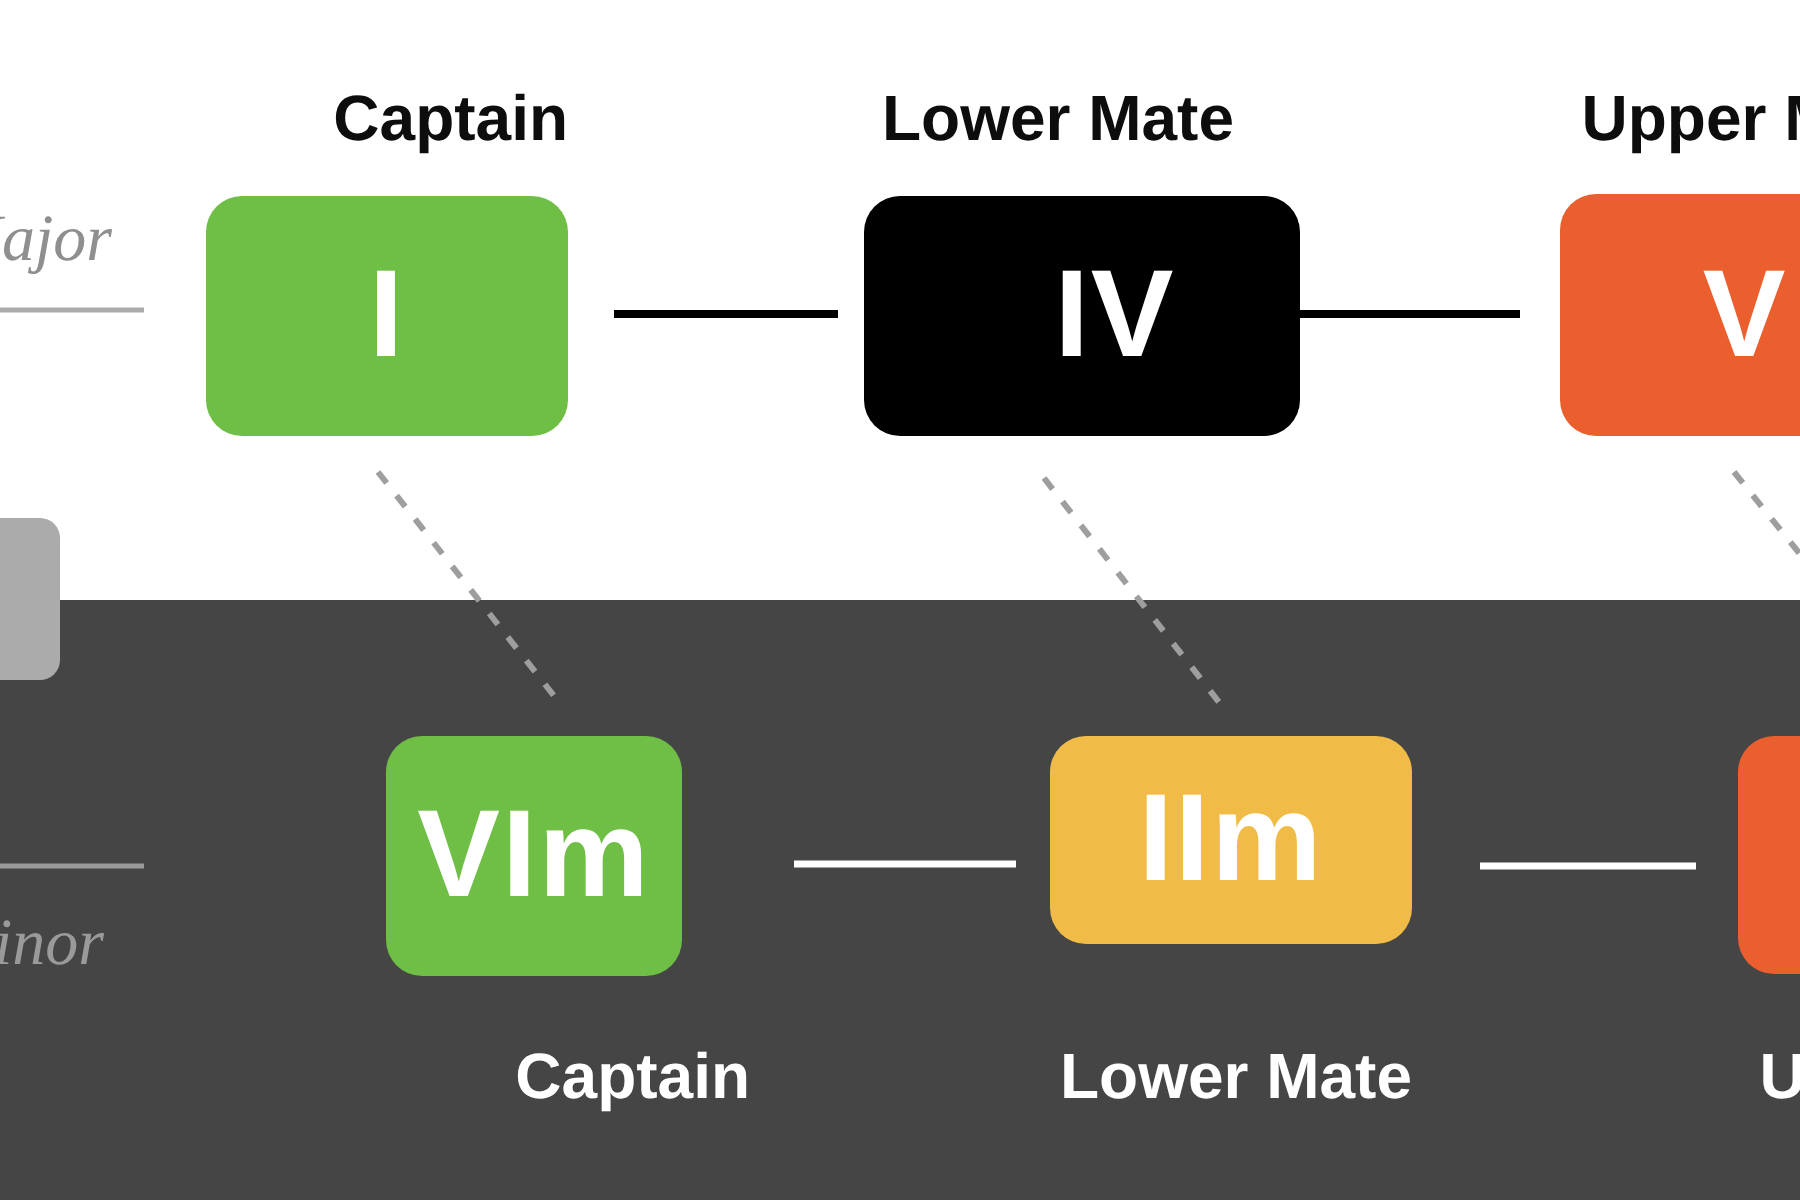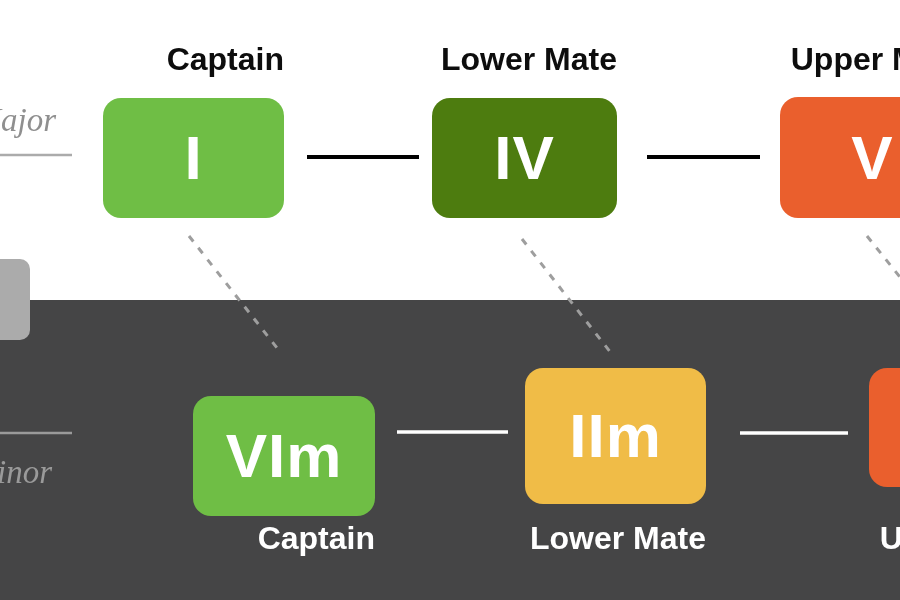--- a/index.html
+++ b/index.html
@@ -25,22 +25,22 @@
     color: #ffffff;
     font-size: 62px;
     font-weight: bold;
     letter-spacing: 1px;
     line-height: 1;
     white-space: nowrap;
   }
   .box-i   { left: 103px; top:  98px; width: 181px; height: 120px; }
   .box-iv  { left: 432px; top:  98px; width: 185px; height: 120px; }
   .box-v   { left: 780px; top:  97px; width: 185px; height: 121px; }
-  .box-vim  { left: 193px; top: 368px; width: 182px; height: 120px; margin-top: 28px; }
-  .box-iim  { left: 525px; top: 368px; width: 181px; height: 136px; }
+  .box-vim  { left: 193px; top: 368px; width: 148px; height: 120px; }
+  .box-iim  { left: 525px; top: 368px; width: 181px; height: 104px; }
   .box-iiim { left: 869px; top: 368px; width: 185px; height: 119px; }
 
   .role-label {
     position: absolute;
     height: 38px;
     font-size: 32px;
     font-weight: bold;
     text-align: right;
     line-height: 38px;
     white-space: nowrap;
@@ -107,21 +107,21 @@
     <line x1="867" y1="236" x2="961" y2="353" stroke="#9e9e9e" stroke-width="3" stroke-dasharray="7 8"></line>
   </svg>
 
   <div class="role-label role-top role-i">Captain</div>
   <div class="role-label role-top role-iv">Lower Mate</div>
   <div class="role-label role-top role-v">Upper Mate</div>
 
   <div class="chord-box box-i" style="background: rgb(111, 190, 69);">
     <span class="numeral">I</span>
   </div>
-  <div class="chord-box box-iv" style="background: #4d7c0f;">
+  <div class="chord-box box-iv" style="background: #000000; padding-left: 33px;">
     <span class="numeral">IV</span>
   </div>
   <div class="chord-box box-v" style="background: rgb(234, 95, 45);">
     <span class="numeral">V</span>
   </div>
 
   <div class="chord-box box-vim" style="background: rgb(111, 190, 69);">
     <span class="numeral">VIm</span>
   </div>
   <div class="chord-box box-iim" style="background: rgb(240, 188, 71);">

